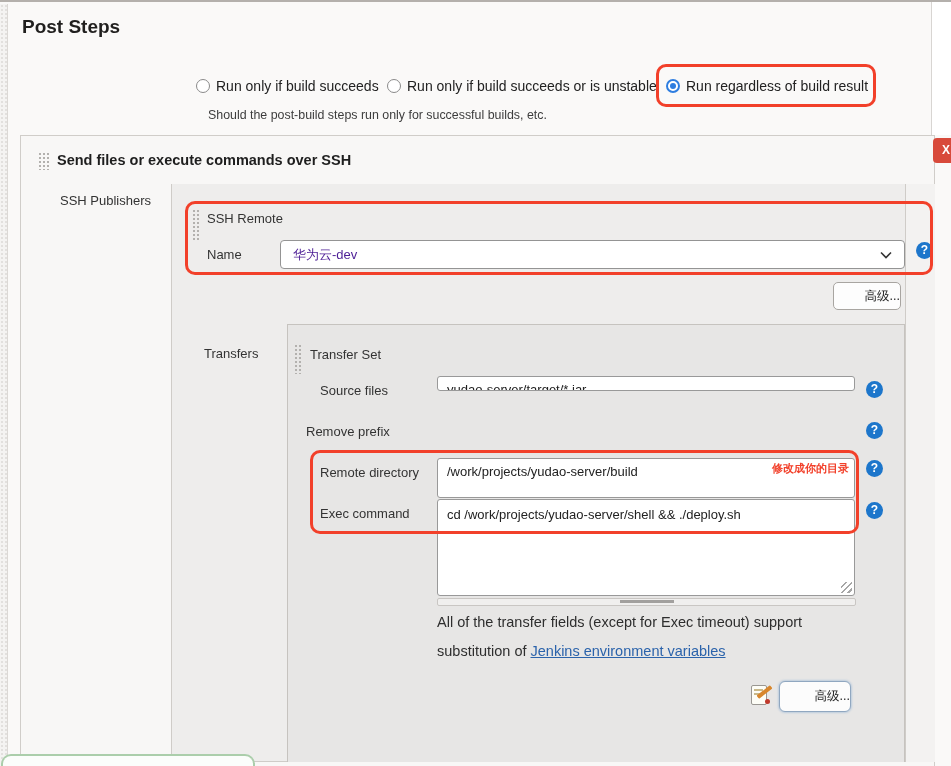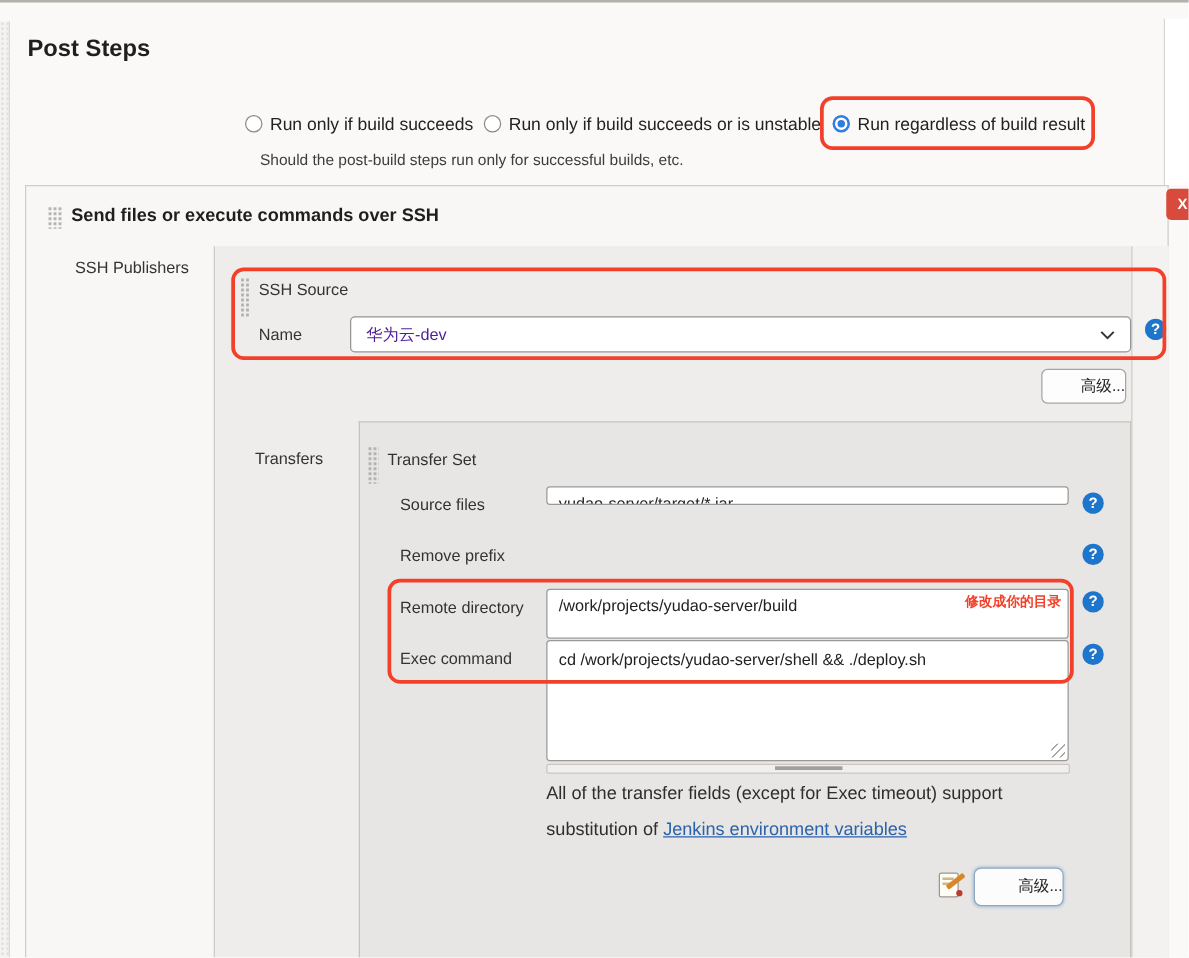--- a/index.html
+++ b/index.html
@@ -2,21 +2,21 @@
 <html><head>
 <meta charset="utf-8">
 <style>
   * { margin:0; padding:0; box-sizing:border-box; }
   html,body { background:#fff; }
   body { font-family:"Liberation Sans","DejaVu Sans",sans-serif; }
   #page {
     position:relative; width:951px; height:766px; overflow:hidden;
     background:#faf9f8; border-top:2px solid #b4b0ac;
   }
-  .abs { position:absolute;margin-top:13px; }
+  .abs { position:absolute; }
 
   
   #left-strip {
     left:0; top:2px; width:8px; height:764px;
     background-color:#f4f3f2;
     background-image:radial-gradient(circle,#e2e0de 1px,transparent 1.2px);
     background-size:4px 4px;
     border-right:1px solid #dbd8d5;
   }
   #top-right-line { left:931px; top:0; width:20px; height:133px; background:#ffffff; border-left:1px solid #d8d5d2; }
@@ -165,21 +165,21 @@
 
   <div class="abs dots" style="left:38px;top:150px;width:12px;height:18px;"></div>
   <div id="card-title" class="abs">Send files or execute commands over SSH</div>
 
   <div id="publishers-label" class="abs">SSH Publishers</div>
 
   <div id="inner-panel" class="abs"></div>
   <div id="inner-right-strip" class="abs"></div>
 
   <div class="abs dots" style="left:192px;top:207px;width:8px;height:32px;"></div>
-  <div class="abs section-label" style="left:207px;top:209px;">SSH Source</div>
+  <div class="abs section-label" style="left:207px;top:209px;">SSH Remote</div>
   <div class="abs section-label" style="left:207px;top:245px;">Name</div>
   <div class="abs select-box" style="left:280px;top:238px;width:625px;height:29px;">
     <span>华为云-dev</span>
     <svg class="chev" viewBox="0 0 12 8">
         <polyline points="1,1.5 6,6.5 11,1.5" fill="none" stroke="#333" stroke-width="1.6"></polyline>
       </svg>
   </div>
   <div class="abs q-icon" style="left:916px;top:240px;">?</div>
   <div class="abs red-outline" style="left:185px;top:199px;width:748px;height:74px;"></div>
 
@@ -187,21 +187,21 @@
 
   <div class="abs section-label" style="left:204px;top:344px;width:58px;text-align:left;">Transfers</div>
   <div id="transfer-panel" class="abs"></div>
   <div class="abs dots" style="left:294px;top:342px;width:9px;height:30px;"></div>
   <div class="abs section-label" style="left:310px;top:345px;">Transfer Set</div>
 
   <div class="abs field-label" style="left:320px;top:381px;">Source files</div>
   <div class="abs field-input" style="left:437px;top:374px;width:418px;height:15px;">yudao-server/target/*.jar</div>
   <div class="abs q-icon" style="left:866px;top:379px;">?</div>
 
-  <div class="abs field-label" style="left:320px;top:422px;">Remove prefix</div>
+  <div class="abs field-label" style="left:306px;top:422px;">Remove prefix</div>
   <div class="abs q-icon" style="left:866px;top:420px;">?</div>
 
   <div class="abs field-label" style="left:320px;top:463px;">Remote directory</div>
   <div class="abs field-input" style="left:437px;top:456px;width:418px;height:40px;">/work/projects/yudao-server/build</div>
   <div id="annotation" class="abs" style="left:640px;top:459px;width:209px;">修改成你的目录</div>
   <div class="abs q-icon" style="left:866px;top:458px;">?</div>
 
   <div class="abs field-label" style="left:320px;top:504px;">Exec command</div>
   <div id="exec-textarea" class="abs">cd /work/projects/yudao-server/shell &amp;&amp; ./deploy.sh</div>
   <div id="resize-grip" class="abs"></div>

